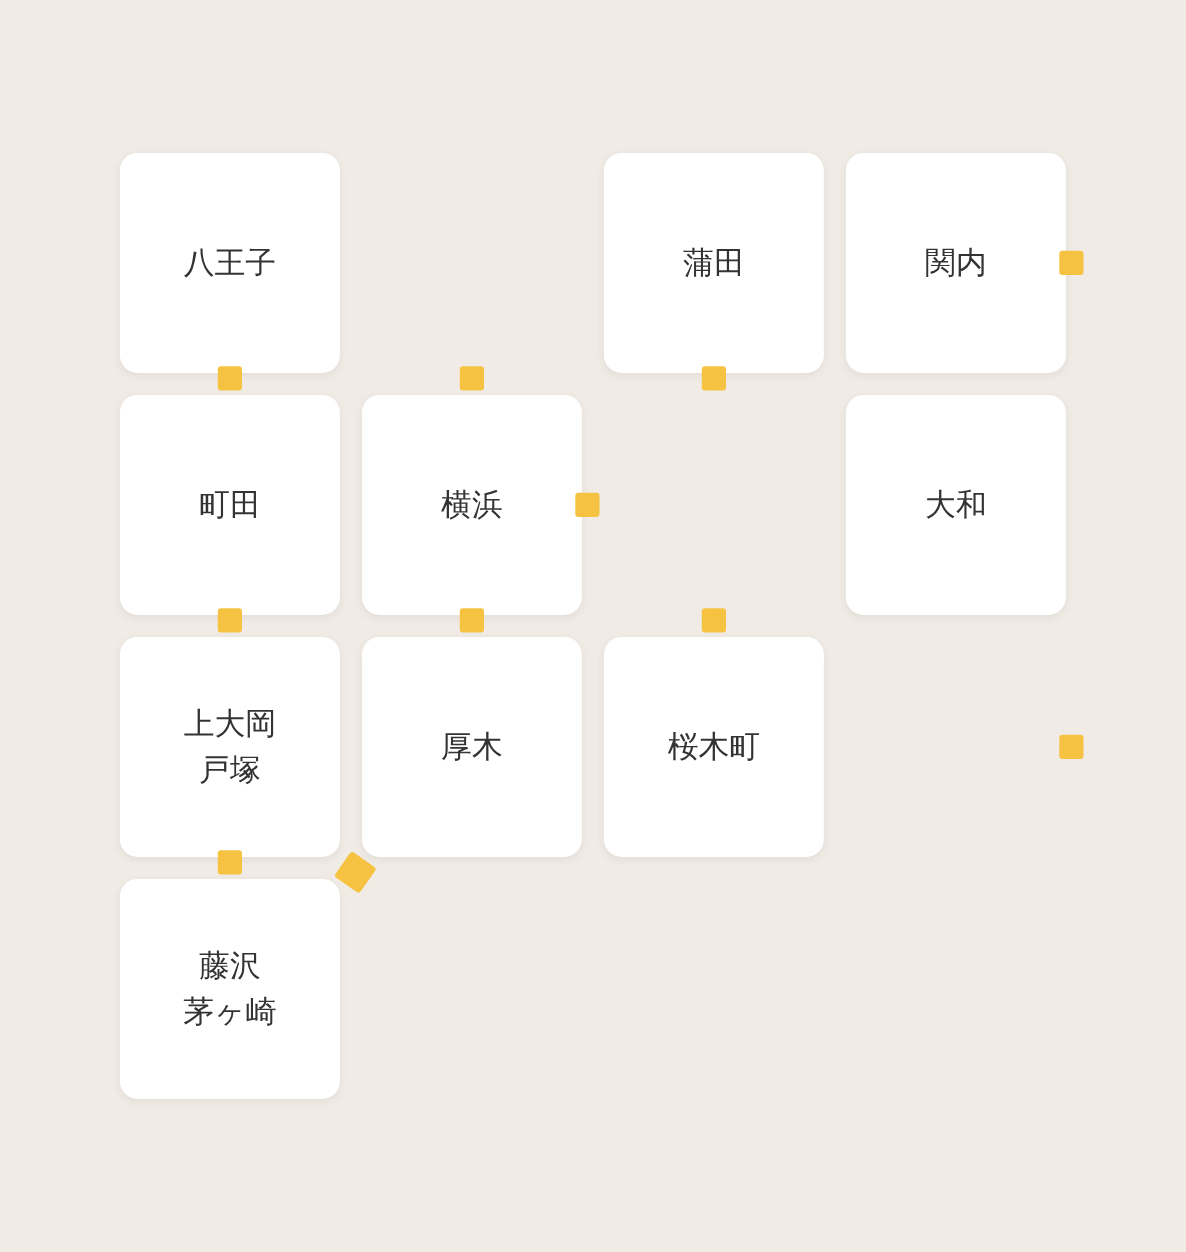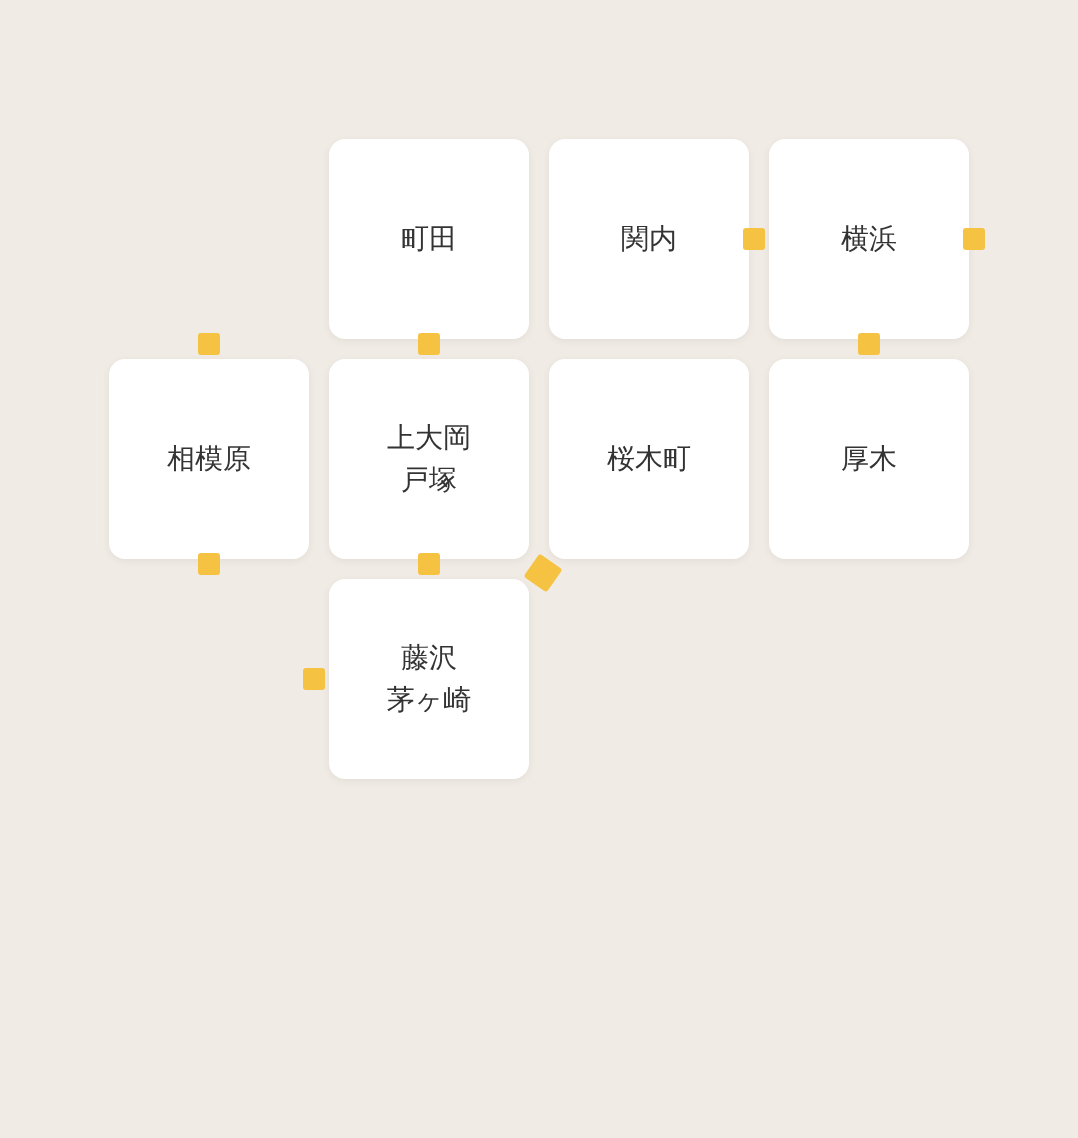--- a/index.html
+++ b/index.html
@@ -87,75 +87,89 @@
       border-radius: 3px;
       z-index: 3;
       transform: rotate(35deg);
     }
   </style>
 </head>
 <body>
 
 <div class="grid-container">
 
+  <div class="cell">
+    <div class="card">
+      <span>八王子</span>
+    </div>
+    <div class="connector-bottom"></div>
+  </div>
 
 
   <div class="cell">
     <div class="connector-bottom"></div>
   </div>
 
-
   <div class="cell">
     <div class="card">
-      <span>町田</span>
+      <span>蒲田</span>
     </div>
     <div class="connector-bottom"></div>
   </div>
 
   <div class="cell">
     <div class="card">
       <span>関内</span>
     </div>
     <div class="connector-right"></div>
   </div>
 
   <div class="cell">
     <div class="card">
+      <span>町田</span>
+    </div>
+    <div class="connector-bottom"></div>
+  </div>
+
+  <div class="cell">
+    <div class="card">
       <span>横浜</span>
     </div>
     <div class="connector-bottom"></div>
     <div class="connector-right"></div>
   </div>
 
 
   <div class="cell">
-    <div class="card">
-      <span>相模原</span>
-    </div>
     <div class="connector-bottom"></div>
   </div>
 
+  <div class="cell">
+    <div class="card">
+      <span>大和</span>
+    </div>
+  </div>
 
   <div class="cell">
     <div class="card">
       <span>上大岡<br>戸塚</span>
     </div>
     <div class="connector-bottom"></div>
     <div class="connector-diag-br"></div>
   </div>
 
   <div class="cell">
     <div class="card">
-      <span>桜木町</span>
+      <span>厚木</span>
     </div>
   </div>
 
   <div class="cell">
     <div class="card">
-      <span>厚木</span>
+      <span>桜木町</span>
     </div>
   </div>
 
 
   <div class="cell">
     <div class="connector-right"></div>
   </div>
 
   <div class="cell">
     <div class="card">

